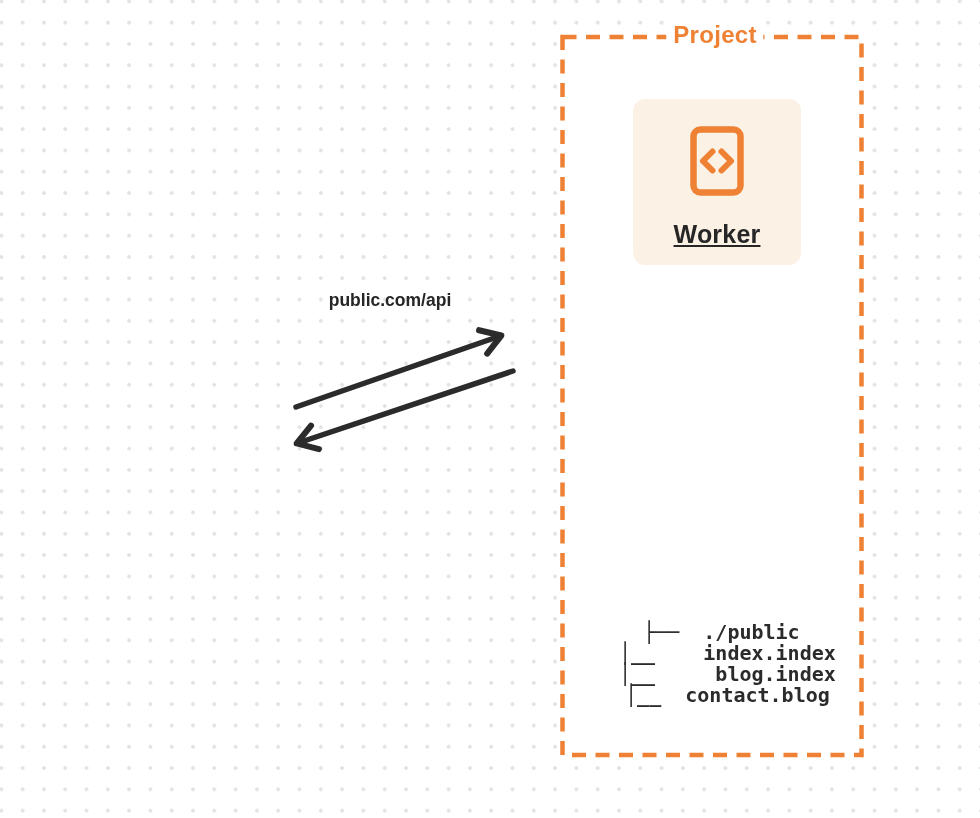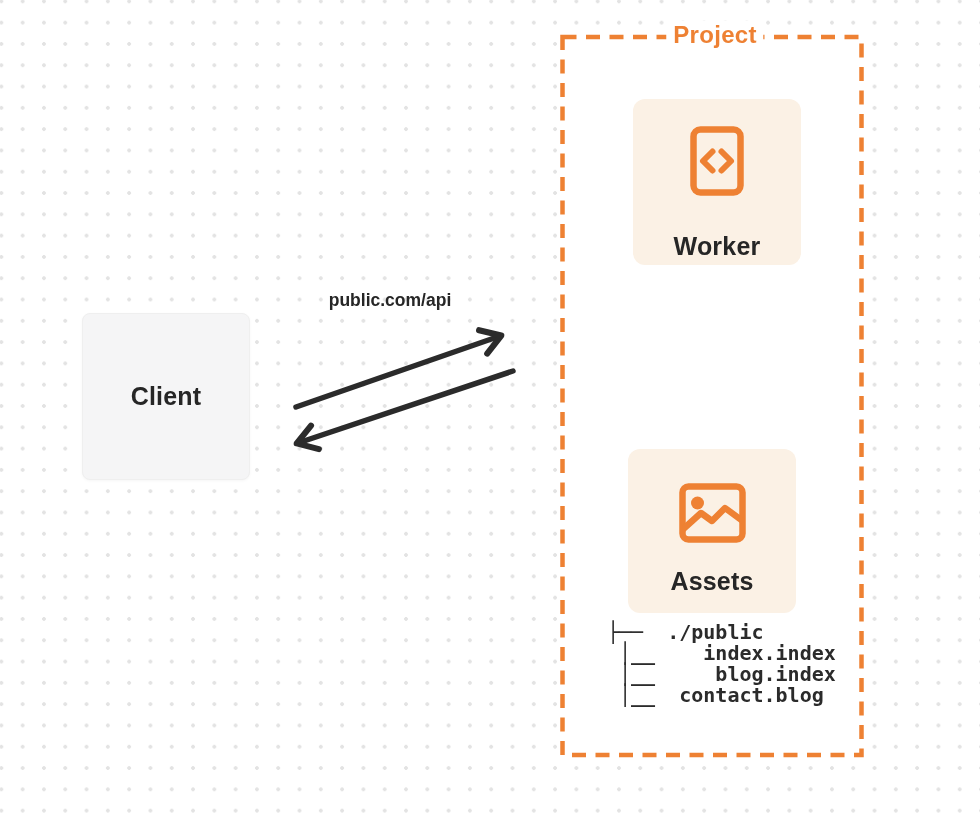--- a/index.html
+++ b/index.html
@@ -7,20 +7,21 @@
     position: relative;
     width: 980px;
     height: 818px;
     overflow: hidden;
     background-color: #FFFFFF;
     background-image: radial-gradient(circle, #E3E3E3 1.7px, rgba(0,0,0,0) 2.1px);
     background-size: 21.3px 21.3px;
     background-position: 12px 12px;
     font-family: "Liberation Sans", sans-serif;
     color: #2B2B2B;
+    text-align: center;
   }
   .overlay-svg {
     position: absolute;
     left: 0; top: 0;
     width: 980px; height: 818px;
   }
   .node-card {
     position: absolute;
     border-radius: 12px;
     display: flex;
@@ -43,21 +44,21 @@
   }
   .worker-card { left: 633px; top: 99px; width: 168px; height: 166px; }
   .assets-card { left: 628px; top: 449px; width: 168px; height: 164px; }
   .node-label {
     font-size: 25px;
     font-weight: bold;
     color: #262626;
     letter-spacing: 0.2px;
   }
   .worker-card .icon-wrap { margin-top: 27px; height: 70px; }
-  .worker-card .node-label { margin-top: 36px; }
+  .worker-card .node-label { margin-top: 24px; text-decoration: underline; }
   .assets-card .icon-wrap { margin-top: 34px; height: 60px; }
   .assets-card .node-label { margin-top: 24px; }
   .icon-wrap { color: #EE8133; }
   .project-label {
     position: absolute;
     left: 715px; top: 21px;
     transform: translateX(-50%);
     background: #FFFFFF;
     padding: 0 7px;
     font-size: 24px;
@@ -98,52 +99,34 @@
     </defs>
 
     <rect x="562.5" y="37" width="299" height="718" fill="#FFFFFF" stroke="#EE8133" stroke-width="4.5" stroke-dasharray="14 9.5"></rect>
 
     <line x1="296" y1="407" x2="500" y2="336" stroke="#2B2B2B" stroke-width="5.5" stroke-linecap="round" marker-end="url(#arrowhead)"></line>
     <line x1="513" y1="371" x2="298" y2="443" stroke="#2B2B2B" stroke-width="5.5" stroke-linecap="round" marker-end="url(#arrowhead)"></line>
   </svg>
 
   <div class="project-label">Project</div>
 
-  <div class="node-card client-card">
-    <div class="node-label">Client</div>
-  </div>
 
   <div class="request-label">public.com/api</div>
 
   <div class="node-card cream-card worker-card">
     <span class="icon-wrap">
       <svg width="54" height="70" viewBox="0 0 54 70" xmlns="http://www.w3.org/2000/svg" aria-hidden="true">
         <rect x="3.5" y="3.5" width="47" height="63" rx="7" fill="none" stroke="currentColor" stroke-width="6.5"></rect>
         <polyline points="22.5,25.5 13,35 22.5,44.5" fill="none" stroke="currentColor" stroke-width="6" stroke-linecap="round" stroke-linejoin="round"></polyline>
         <polyline points="31.5,25.5 41,35 31.5,44.5" fill="none" stroke="currentColor" stroke-width="6" stroke-linecap="round" stroke-linejoin="round"></polyline>
       </svg>
     </span>
     <div class="node-label">Worker</div>
   </div>
 
-  <div class="node-card cream-card assets-card">
-    <span class="icon-wrap">
-      <svg width="67" height="60" viewBox="0 0 67 60" xmlns="http://www.w3.org/2000/svg" aria-hidden="true">
-        <defs>
-          <clipPath id="imgclip">
-              <rect x="3.5" y="3.5" width="60" height="53" rx="6"></rect>
-            </clipPath>
-        </defs>
-        <rect x="3.5" y="3.5" width="60" height="53" rx="6" fill="none" stroke="currentColor" stroke-width="6.5"></rect>
-        <circle cx="18.5" cy="20" r="6.5" fill="currentColor"></circle>
-        <polyline points="2,48 22,30 33,38 46,25 65,39" clip-path="url(#imgclip)" fill="none" stroke="currentColor" stroke-width="6.5" stroke-linecap="round" stroke-linejoin="round"></polyline>
-      </svg>
-    </span>
-    <div class="node-label">Assets</div>
-  </div>
 
   <div class="file-tree">
     <div class="tree-line">├──  ./public</div>
     <div class="tree-line"> │__    index.index</div>
     <div class="tree-line"> │__     blog.index</div>
     <div class="tree-line"> │__  contact.blog</div>
   </div>
 
 </div>
 

